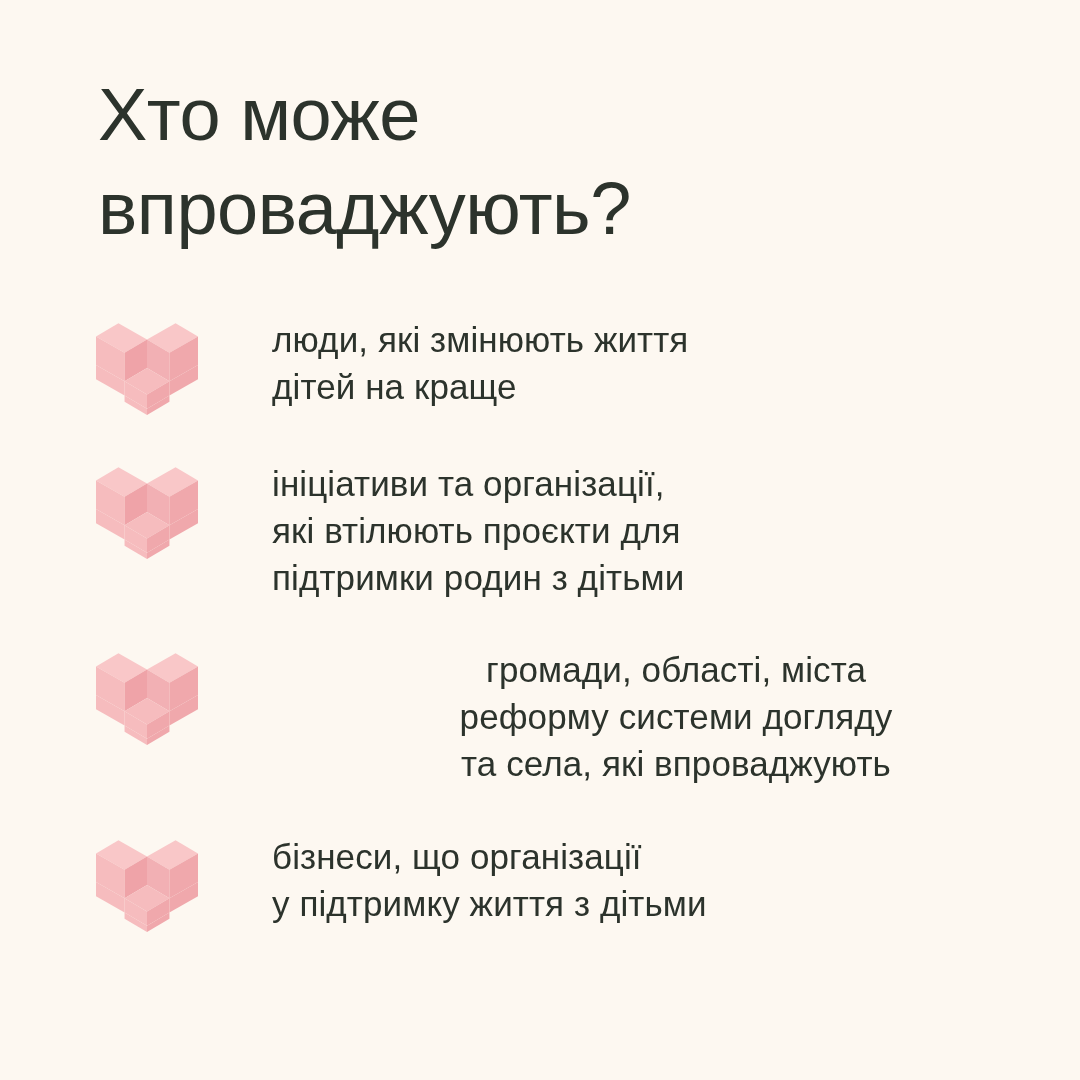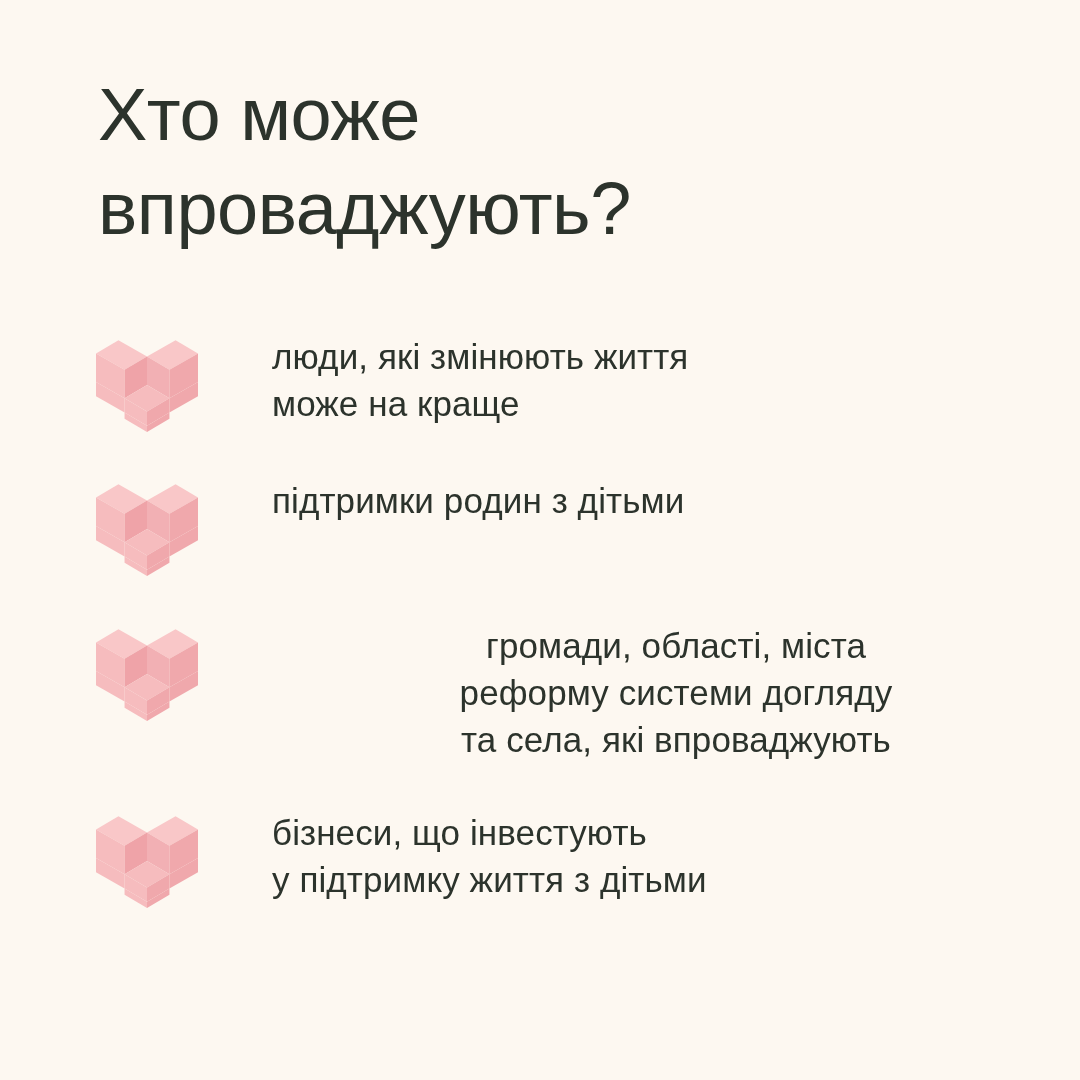--- a/index.html
+++ b/index.html
@@ -37,21 +37,21 @@
     font-weight: 500;
     letter-spacing: -0.5px;
     color: #2C332C;
     white-space: nowrap;
   }
 
   
   .list {
     position: absolute;
     left: 0;
-    top: 327px;
+    top: 310px;
     width: 1080px;
   }
 
   .list-item {
     position: relative;
     display: flex;
     align-items: flex-start;
     padding-left: 96px;
   }
 
@@ -117,21 +117,21 @@
             <polygon points="28,66 50,79 50,93 28,80" fill="#F6BCBE"></polygon>
             <polygon points="50,79 72,66 72,80 50,93" fill="#F0A8AC"></polygon>
             <polygon points="72,66 100,50 100,64 72,80" fill="#F0A8AC"></polygon>
             <polygon points="28,80 50,93 50,99 28,86" fill="#F6BCBE"></polygon>
             <polygon points="50,93 72,80 72,86 50,99" fill="#F0A8AC"></polygon>
           </g>
         </svg>
       </div>
       <div class="item-text">
         <span class="line">люди, які змінюють життя</span>
-        <span class="line">може на краще</span>
+        <span class="line">дітей на краще</span>
       </div>
     </div>
 
     <div class="list-item i1">
       <div class="item-icon">
         <svg viewBox="0 0 100 100" xmlns="http://www.w3.org/2000/svg" aria-hidden="true">
           <g>
             <polygon points="0,22 22,9 50,25 28,38" fill="#F9C7C8"></polygon>
             <polygon points="50,25 78,9 100,22 72,38" fill="#F9C7C8"></polygon>
             <polygon points="0,22 28,38 28,66 0,50" fill="#F6BCBE"></polygon>
@@ -142,20 +142,22 @@
             <polygon points="0,50 28,66 28,80 0,64" fill="#F6BCBE"></polygon>
             <polygon points="28,66 50,79 50,93 28,80" fill="#F6BCBE"></polygon>
             <polygon points="50,79 72,66 72,80 50,93" fill="#F0A8AC"></polygon>
             <polygon points="72,66 100,50 100,64 72,80" fill="#F0A8AC"></polygon>
             <polygon points="28,80 50,93 50,99 28,86" fill="#F6BCBE"></polygon>
             <polygon points="50,93 72,80 72,86 50,99" fill="#F0A8AC"></polygon>
           </g>
         </svg>
       </div>
       <div class="item-text">
+        <span class="line">ініціативи та організації,</span>
+        <span class="line">які втілюють проєкти для</span>
         <span class="line">підтримки родин з дітьми</span>
       </div>
     </div>
 
     <div class="list-item i2">
       <div class="item-icon">
         <svg viewBox="0 0 100 100" xmlns="http://www.w3.org/2000/svg" aria-hidden="true">
           <g>
             <polygon points="0,22 22,9 50,25 28,38" fill="#F9C7C8"></polygon>
             <polygon points="50,25 78,9 100,22 72,38" fill="#F9C7C8"></polygon>
@@ -194,19 +196,19 @@
             <polygon points="0,50 28,66 28,80 0,64" fill="#F6BCBE"></polygon>
             <polygon points="28,66 50,79 50,93 28,80" fill="#F6BCBE"></polygon>
             <polygon points="50,79 72,66 72,80 50,93" fill="#F0A8AC"></polygon>
             <polygon points="72,66 100,50 100,64 72,80" fill="#F0A8AC"></polygon>
             <polygon points="28,80 50,93 50,99 28,86" fill="#F6BCBE"></polygon>
             <polygon points="50,93 72,80 72,86 50,99" fill="#F0A8AC"></polygon>
           </g>
         </svg>
       </div>
       <div class="item-text">
-        <span class="line">бізнеси, що інвестують</span>
+        <span class="line">бізнеси, що організації</span>
         <span class="line">у підтримку життя з дітьми</span>
       </div>
     </div>
 
   </div>
 </div>
 
 </body></html>

